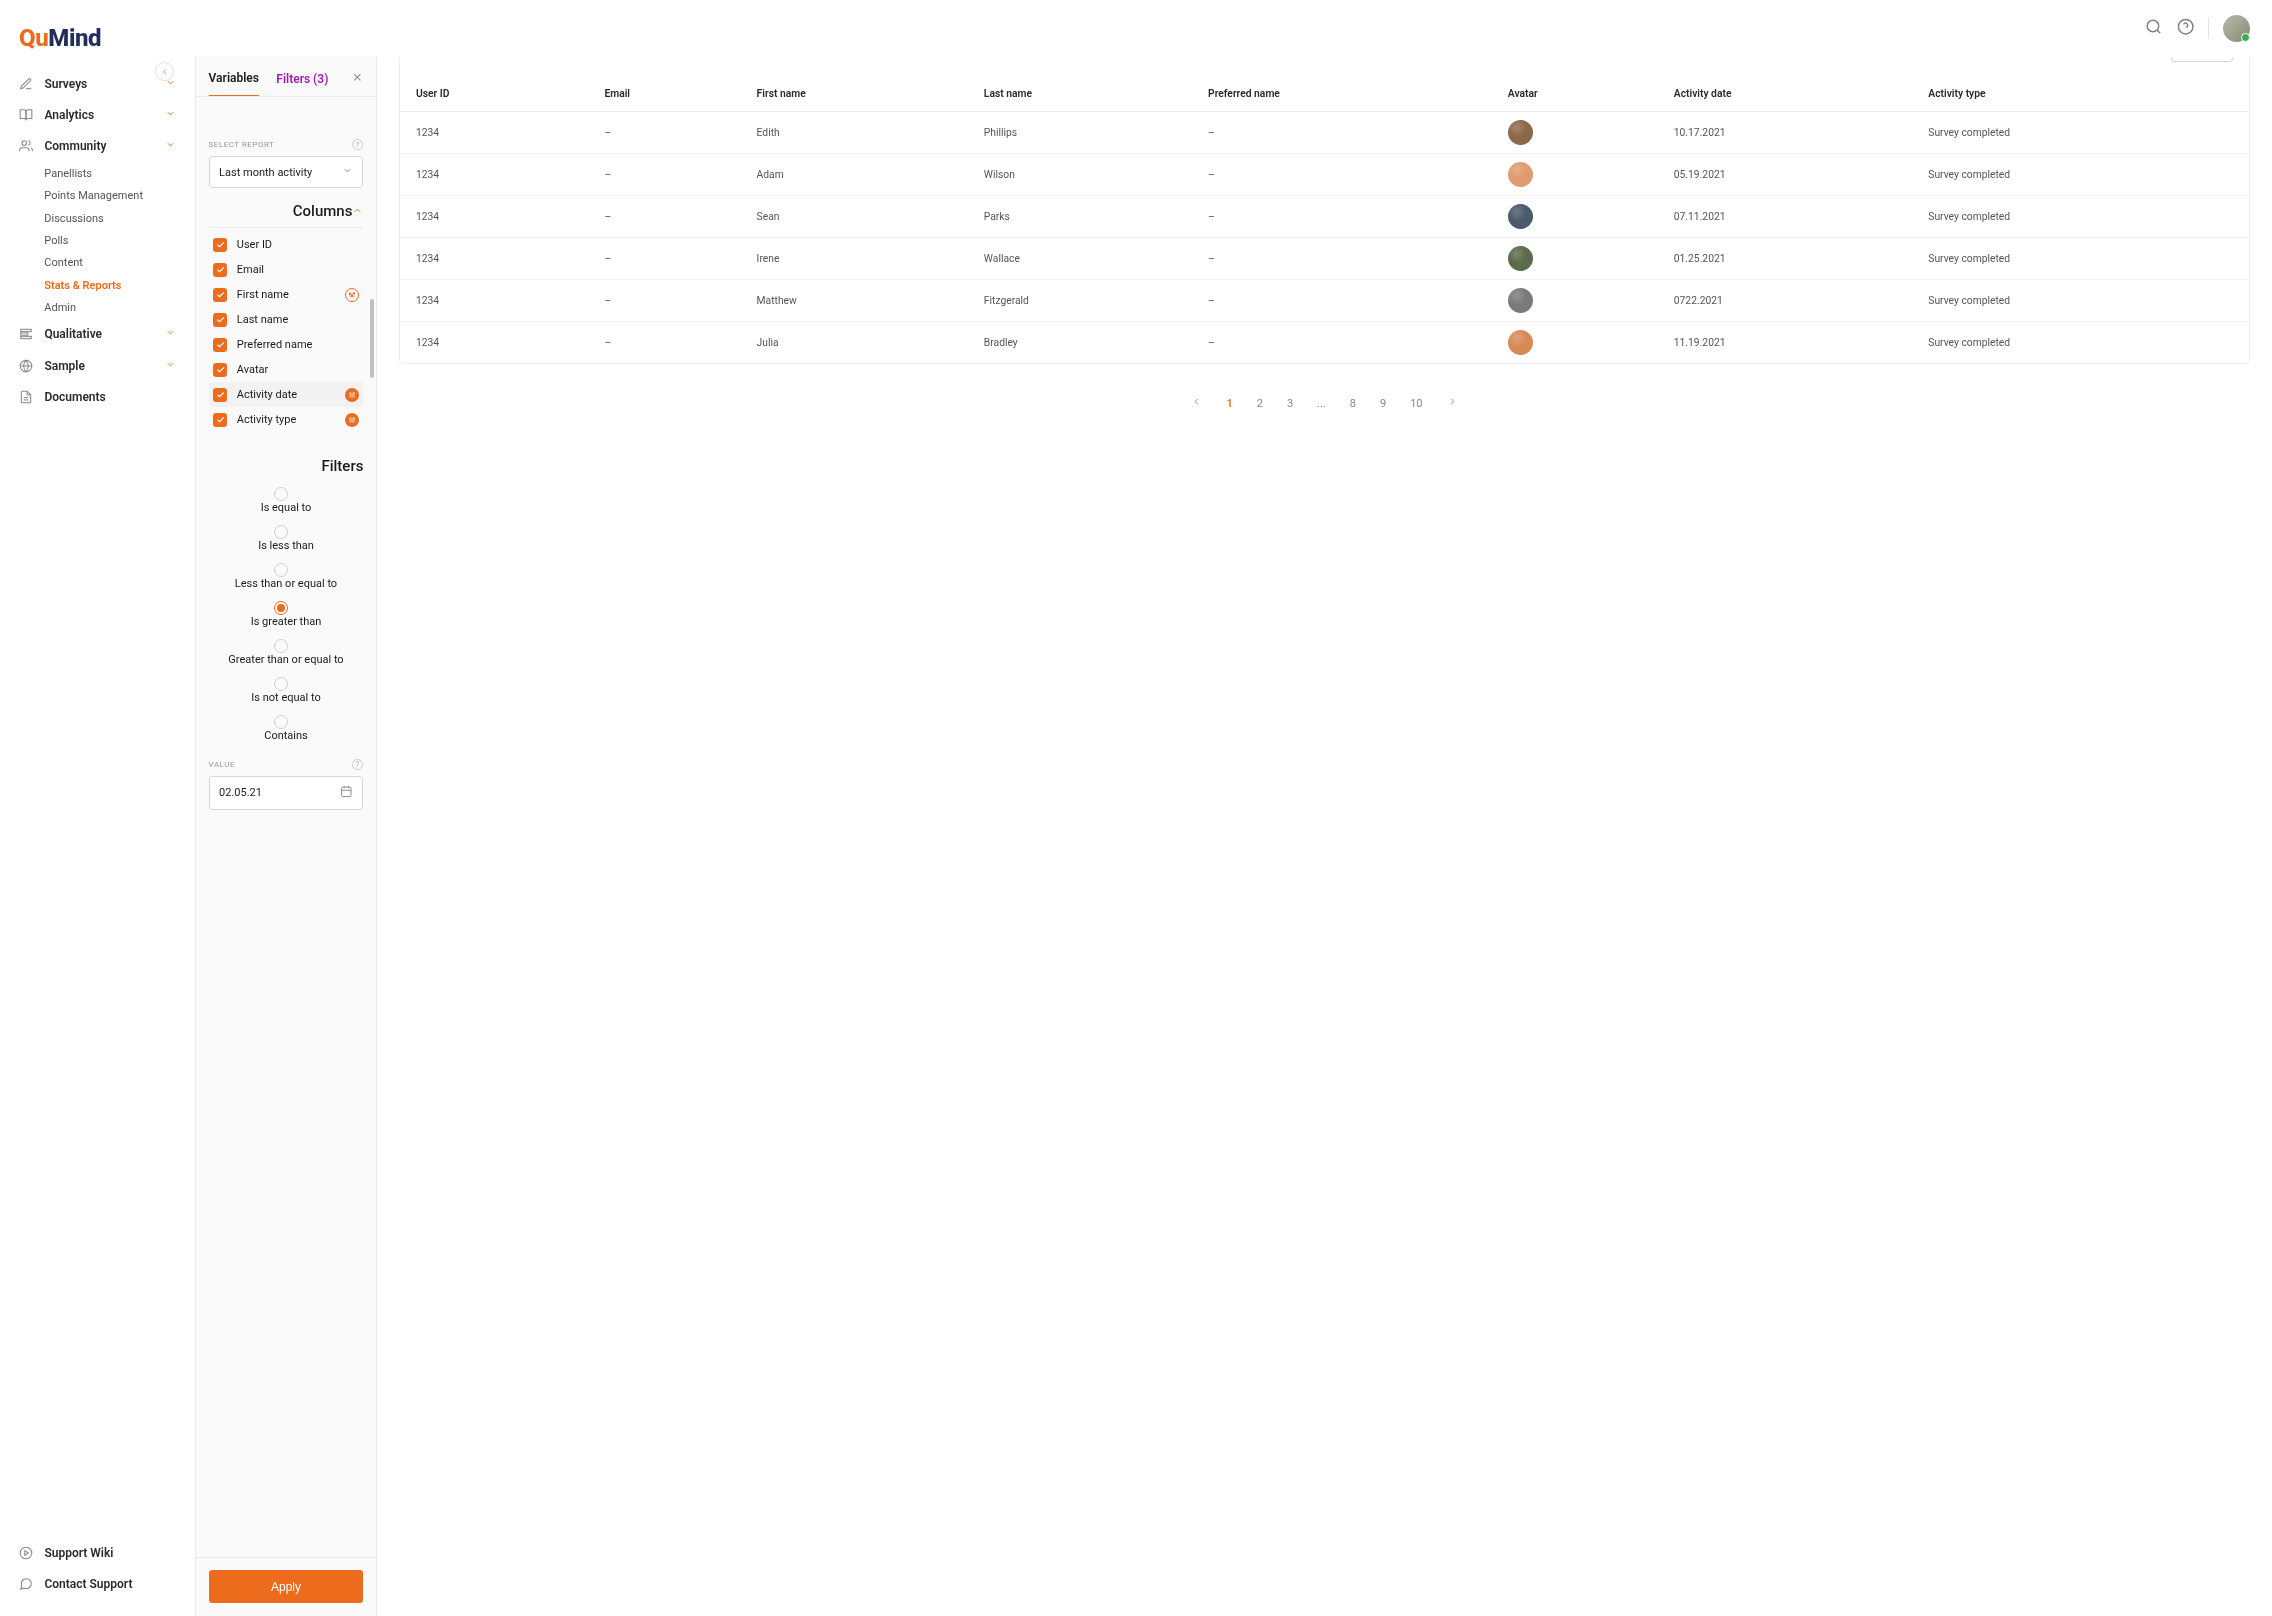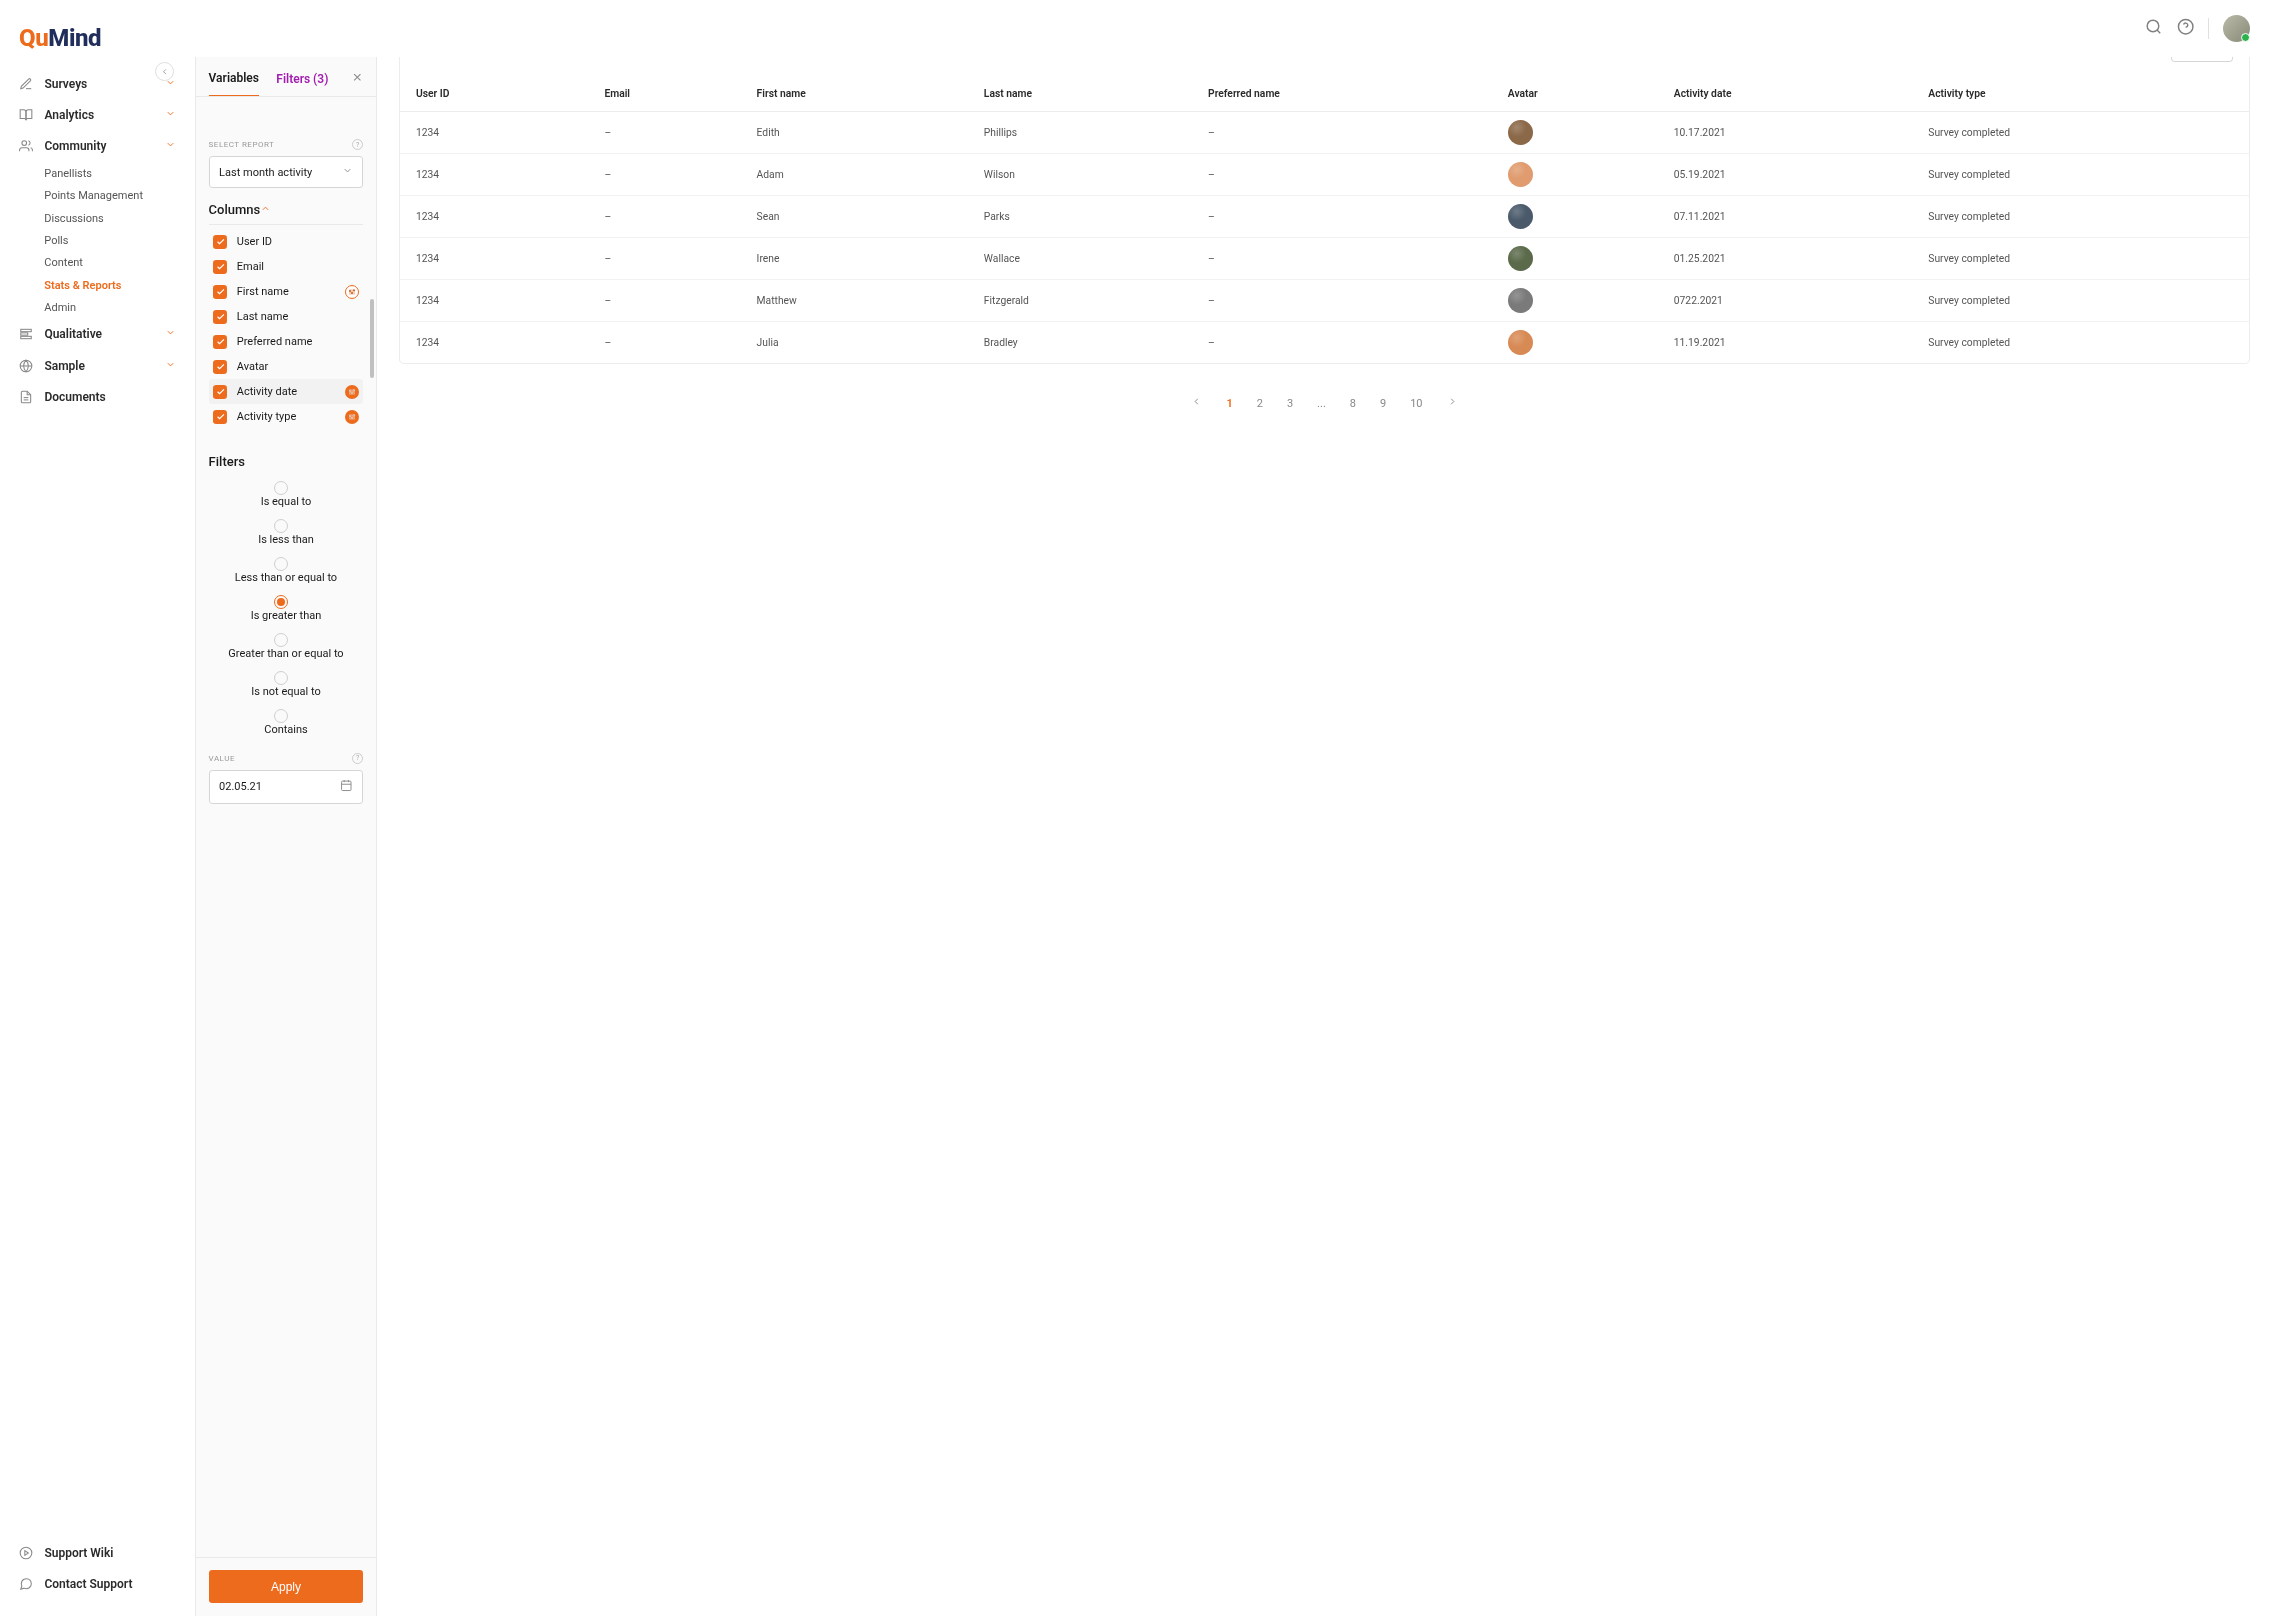--- a/index.html
+++ b/index.html
@@ -125,24 +125,24 @@
   border-radius: 3.2px;
   background: #fff;
   display: flex;
   justify-content: space-between;
   align-items: center;
   font-size: 11px;
   cursor: pointer;
 }
 .section-header {
   display: flex;
-  justify-content: flex-start;
+  justify-content: flex-end;
   align-items: center;
   padding: 14px 0 6.3px;
-  font-size: 13px;
+  font-size: 15px;
   font-weight: 500;
   border-bottom: 0.8px solid #e9e9e9;
   margin-bottom: 4.7px;
   cursor: pointer;
 }
 .col-row {
   display: flex;
   align-items: center;
   padding: 5.5px 4.7px;
   border-radius: 3.2px;

